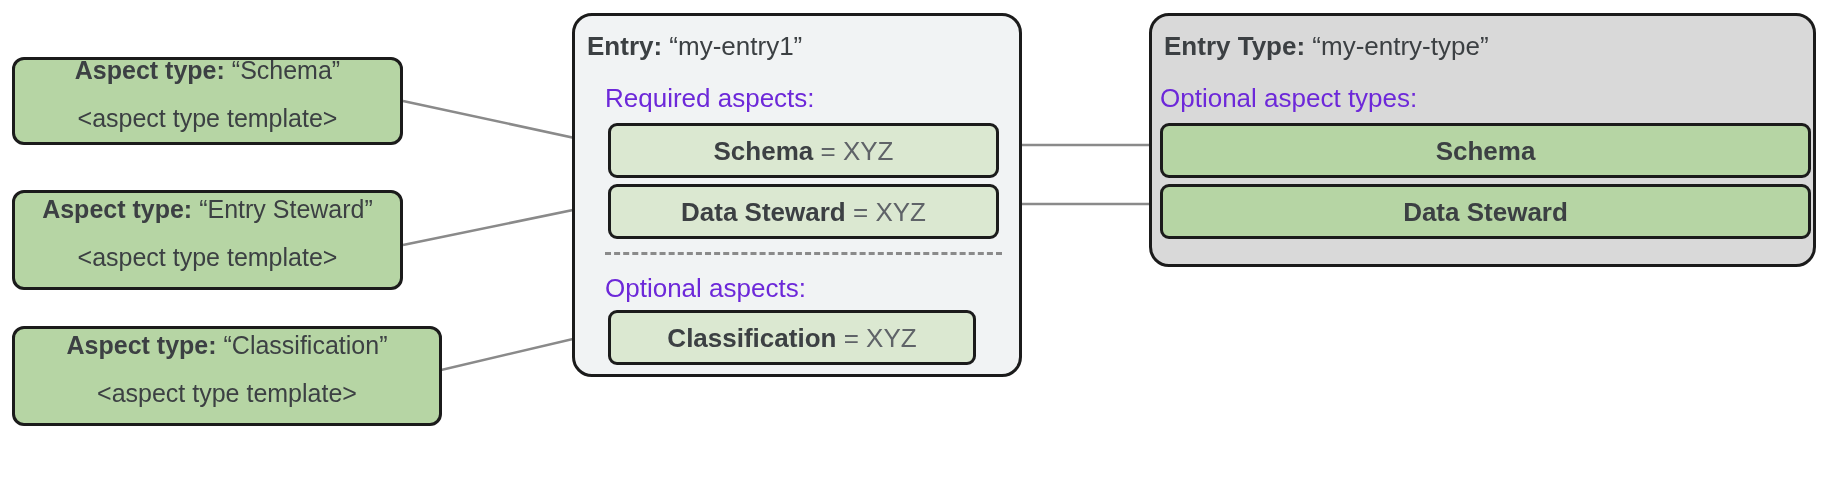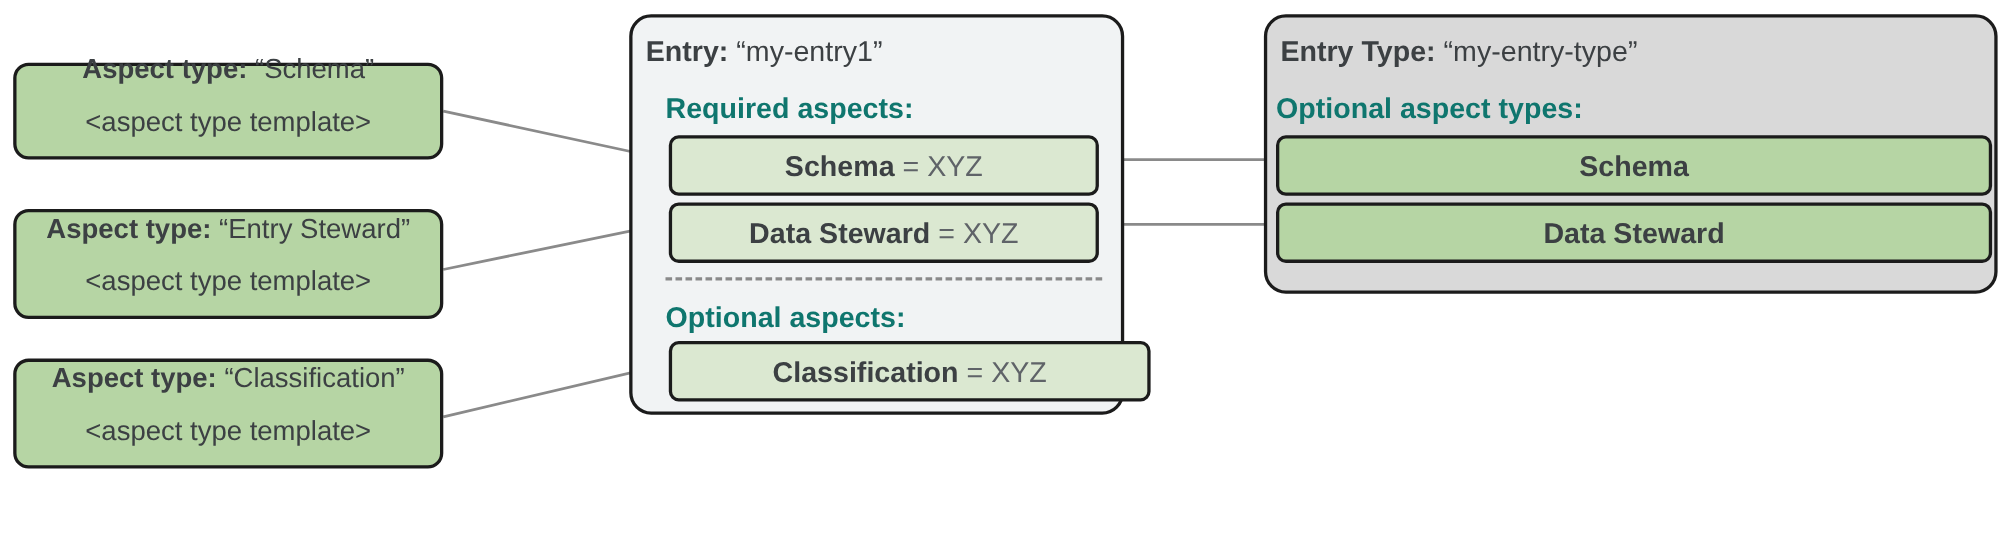--- a/index.html
+++ b/index.html
@@ -41,24 +41,23 @@
     border-radius: 12px;
     z-index: 2;
   }
 
   
   .aspect-card {
     background: #b6d5a4;
     padding: 2px 18px 16px 18px;
     display: flex;
     flex-direction: column;
-    justify-content: flex-end;
+    justify-content: center;
     align-items: center;
     gap: 18px;
-    border-radius: 14px;
   }
   .aspect-card .line1 {
     font-size: 25px;
     line-height: 30px;
     white-space: nowrap;
     color: #3c4043;
   }
   .aspect-card .line1 b {
     font-weight: 700;
     color: #3c4043;
@@ -92,22 +91,22 @@
   }
   .panel-title b {
     font-weight: 700;
     color: #3c4043;
   }
   .panel-sub {
     position: absolute;
     font-size: 26px;
     line-height: 30px;
     white-space: nowrap;
-    color: #0f766e;
-    font-weight: 700;
+    color: #6d28d9;
+    font-weight: 400;
   }
 
   
   .chip {
     position: absolute;
     box-sizing: border-box;
     border: 3px solid #1b1b1b;
     border-radius: 9px;
     display: flex;
     align-items: center;
@@ -159,21 +158,21 @@
   </div>
 
   <div class="box aspect-card" style="left:12px; top:190px; width:391px; height:100px;">
     <div class="line1">
       <b>Aspect type:</b>
       <span>“Entry Steward”</span>
     </div>
     <div class="line2">&lt;aspect type template&gt;</div>
   </div>
 
-  <div class="box aspect-card" style="left:12px; top:326px; width:391px; height:100px;">
+  <div class="box aspect-card" style="left:12px; top:326px; width:430px; height:100px;">
     <div class="line1">
       <b>Aspect type:</b>
       <span>“Classification”</span>
     </div>
     <div class="line2">&lt;aspect type template&gt;</div>
   </div>
 
   <div class="box panel" id="entry-panel" style="left:572px; top:13px; width:450px; height:364px;">
 
     <div class="panel-title" style="left:12px; top:15px;">
@@ -194,21 +193,21 @@
       <span class="txt">
         <b>Schema</b>
         <span class="eq">= XYZ</span>
       </span>
     </div>
 
     <div class="dash-sep" style="left:30px; top:236px; width:397px;"></div>
 
     <div class="panel-sub" style="left:30px; top:257px;">Optional aspects:</div>
 
-    <div class="chip chip-light" style="left:33px; top:294px; width:438px; height:55px;">
+    <div class="chip chip-light" style="left:33px; top:294px; width:368px; height:55px;">
       <span class="txt">
         <b>Classification</b>
         <span class="eq">= XYZ</span>
       </span>
     </div>
   </div>
 
   <div class="box panel" id="entry-type-panel" style="left:1149px; top:13px; width:667px; height:254px;">
 
     <div class="panel-title" style="left:12px; top:15px;">

